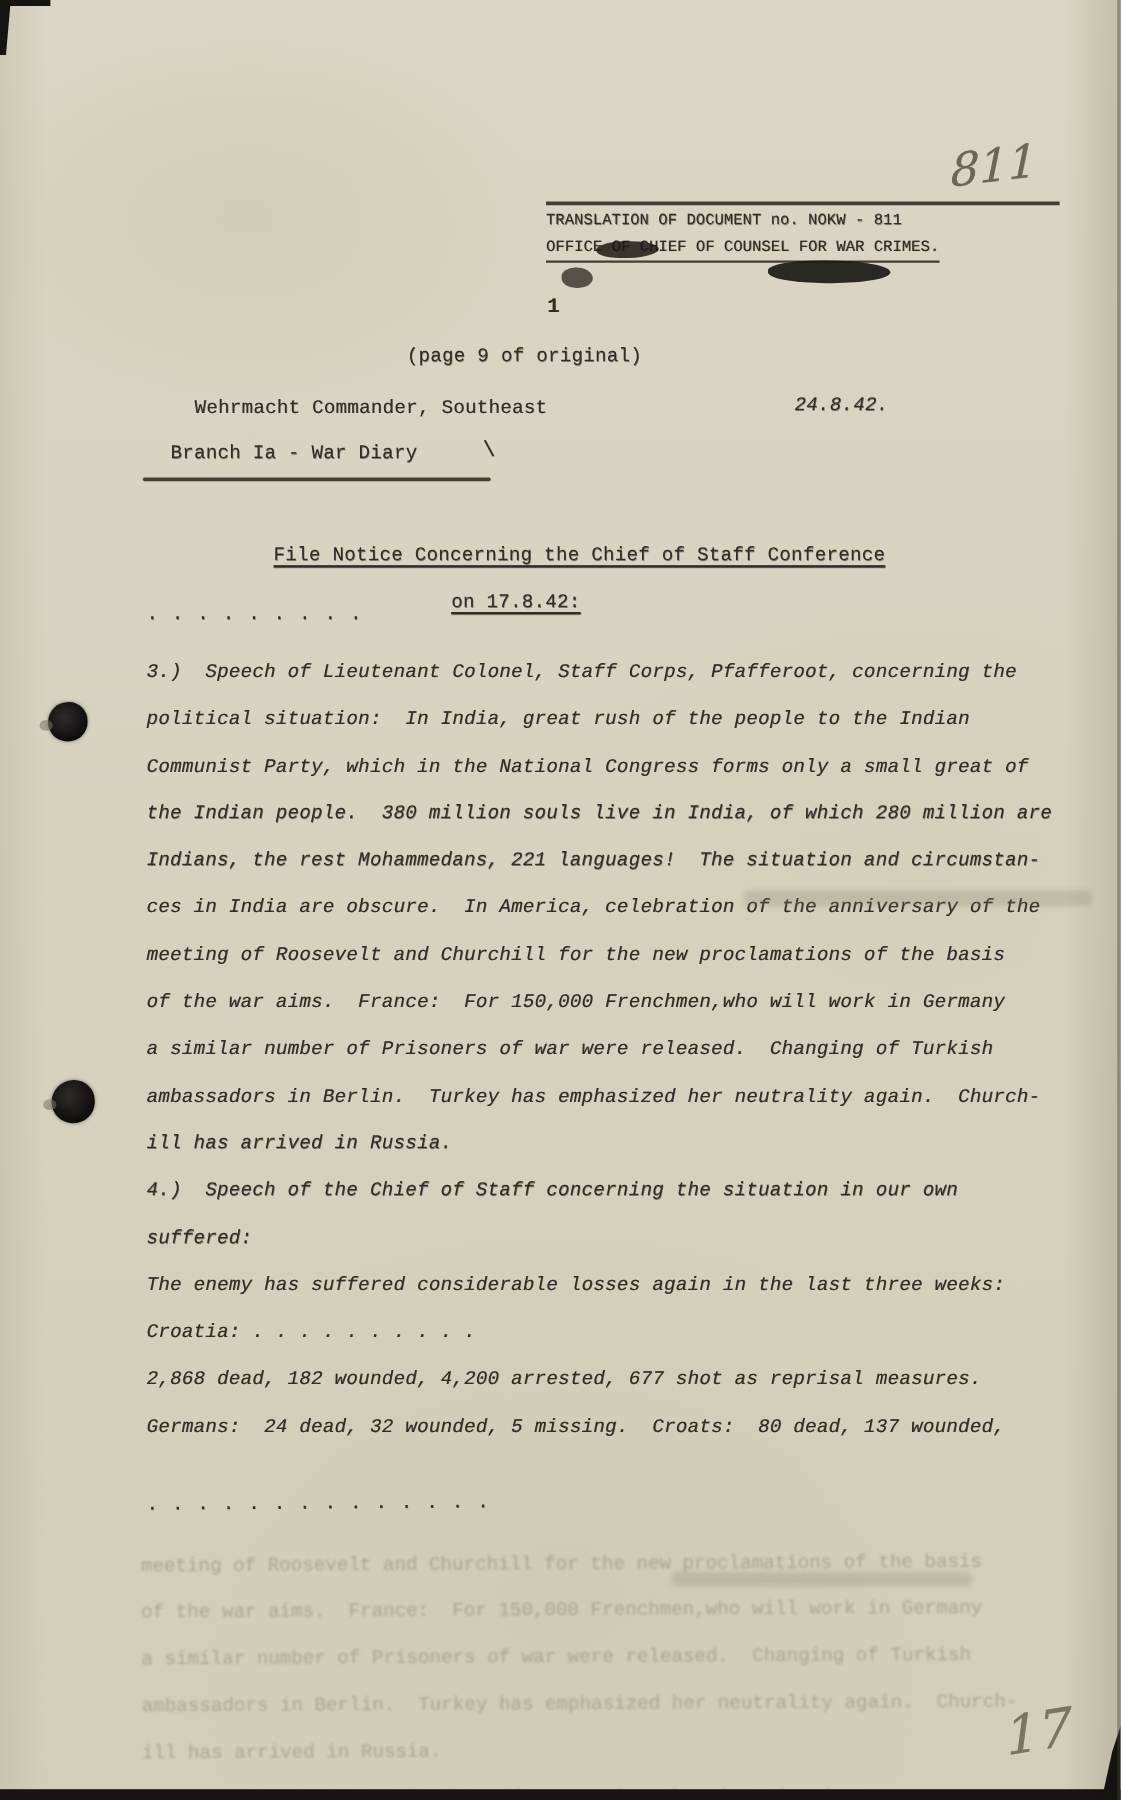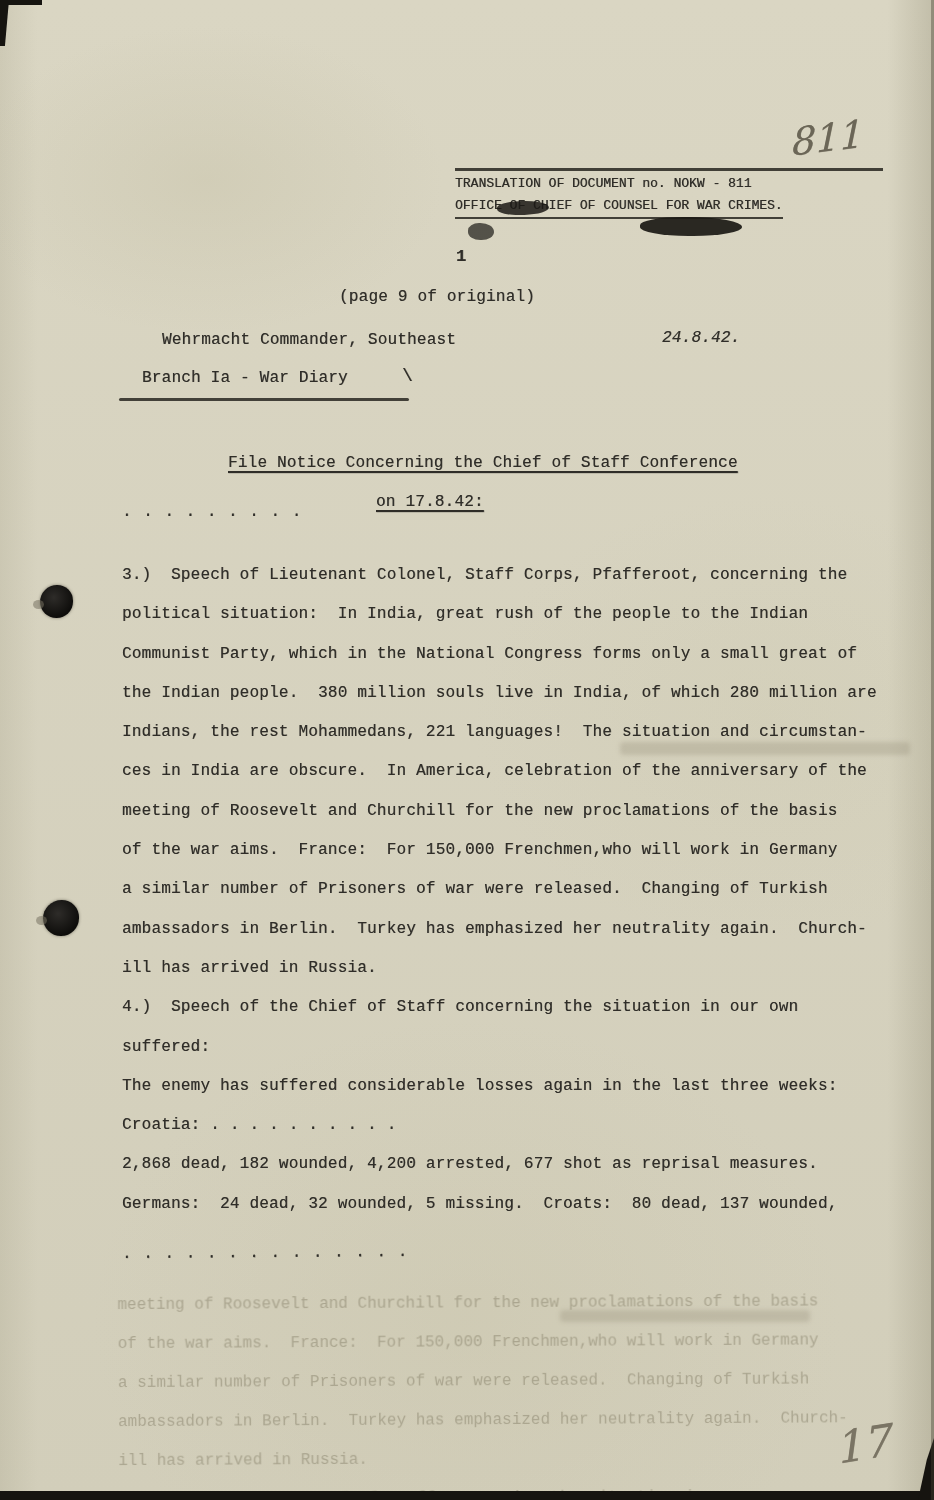--- a/index.html
+++ b/index.html
@@ -32,21 +32,21 @@
     border-top:3px solid rgba(38,36,30,0.85);
     padding-top:2px;
   }
   #stamp .sline{font-size:13px;line-height:21.5px;white-space:pre;text-shadow:0.5px 0.4px 0.6px rgba(40,38,33,0.6);}
   #stamp .officewrap{border-bottom:2.5px solid rgba(38,36,30,0.85);display:inline-block;padding-bottom:1px;}
   .smudge{background:#1b1915;opacity:0.85;border-radius:45% 55% 50% 50%;}
   
   .underlined{text-decoration:underline;text-underline-offset:4px;text-decoration-thickness:1.5px;margin-top:30px;}
   .rule{background:rgba(40,38,32,0.85);border-radius:2px;}
   
-  #body-block{left:122px;top:556px;width:790px;}
+  #body-block{left:122px;top:541px;width:790px;font-style:italic;}
   #body-block .tline{line-height:39.3px;height:39.3px;}
   
   #ghost-block{
     left:118px;top:1284px;width:800px;
     transform:rotate(-0.3deg);
     opacity:0.5;
     filter:blur(0.7px);
   }
   #ghost-block .gline{
     font-size:16px;line-height:39px;height:39px;white-space:pre;

